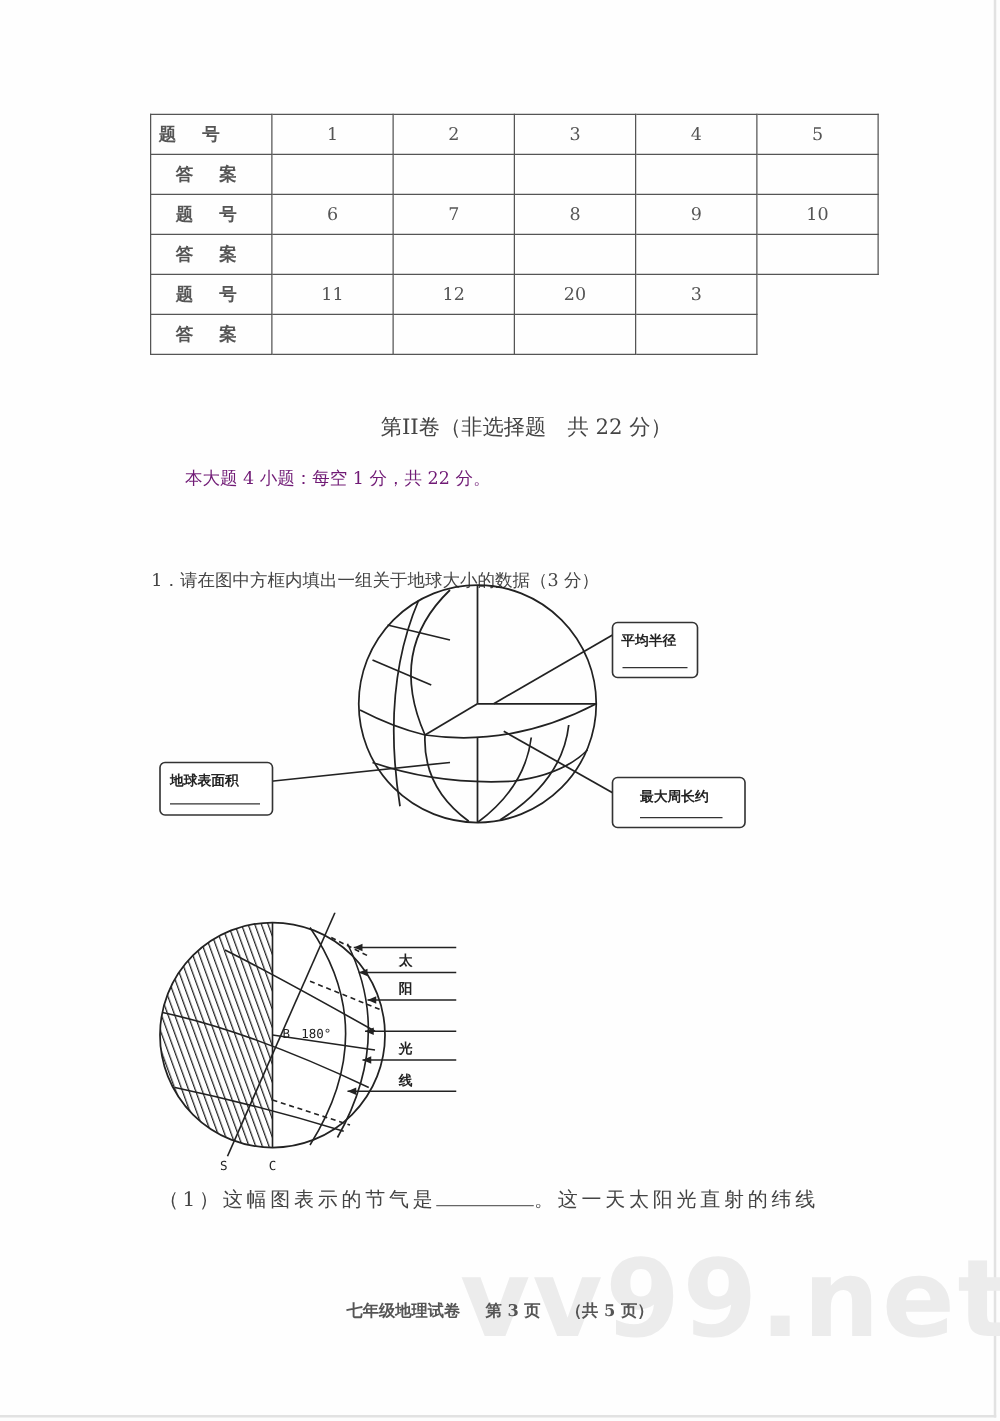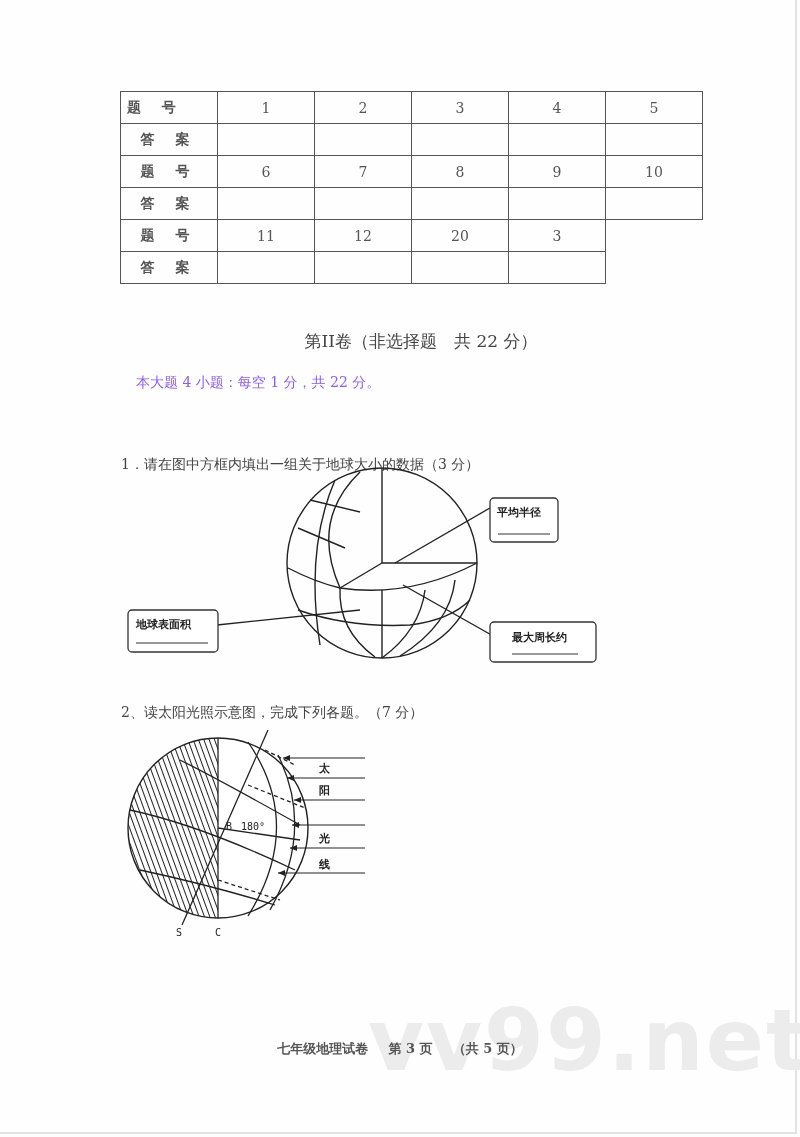--- a/index.html
+++ b/index.html
@@ -28,21 +28,21 @@
   }
   table.answers td.head { width: 96px; letter-spacing: 8px; font-weight: bold; }
   table.answers td.head.first { text-align: left; padding-left: 6px; width: 90px; }
   table.answers td.c { width: 96px; }
   table.answers td.empty { border: none; }
 
   .title {
     position: absolute; left: 0; width: 800px; top: 330px; text-align: center;
     font-size: 17px; color: #444; padding-left: 21px;
   }
-  .note { position: absolute; left: 136px; top: 374px; font-size: 14px; color: #8b5cf6; }
+  .note { position: absolute; left: 148px; top: 374px; font-size: 14px; color: #701a75; }
   .q1 { position: absolute; left: 121px; top: 412px; font-size: 14px; color: #444; margin-top: 44px; }
   .q2 { position: absolute; left: 121px; top: 704px; font-size: 14px; color: #444; }
   .sub1 { position: absolute; left: 127px; top: 950px; font-size: 16px; color: #444; letter-spacing: 3px; }
   .blank { display: inline-block; width: 78px; border-bottom: 1px solid #666; height: 14px; vertical-align: baseline; }
 
   .footer {
     position: absolute; left: 0; width: 800px; top: 1040px; text-align: center;
     font-size: 13px; color: #555; word-spacing: 0;
   }
   .footer span { margin: 0 8px; font-weight: bold; }
@@ -153,21 +153,20 @@
     <g stroke="#333" stroke-width="1">
       <line x1="378" y1="74" x2="430" y2="74"></line>
       <line x1="16" y1="183" x2="88" y2="183"></line>
       <line x1="392" y1="194" x2="458" y2="194"></line>
     </g>
     <text class="lbl" x="377" y="56">平均半径</text>
     <text class="lbl" x="16" y="168">地球表面积</text>
     <text class="lbl" x="392" y="181">最大周长约</text>
   </svg>
 
-  <div class="q2">2、读太阳光照示意图，完成下列各题。（7 分）</div>
 
   <svg style="left:120px; top:730px;" width="280" height="210" viewBox="0 0 280 210">
     <defs>
       <pattern id="hatch" width="5" height="5" patternUnits="userSpaceOnUse" patternTransform="rotate(-20)">
         <line x1="0" y1="0" x2="0" y2="5" stroke="#222" stroke-width="2"></line>
       </pattern>
       <clipPath id="lefthalf">
           <rect x="0" y="0" width="98" height="210"></rect>
         </clipPath>
     </defs>
@@ -205,20 +204,23 @@
     <text class="lbl" x="199" y="42">太</text>
     <text class="lbl" x="199" y="64">阳</text>
     <text class="lbl" x="199" y="112">光</text>
     <text class="lbl" x="199" y="138">线</text>
     <text class="lbl2" x="106" y="100">B</text>
     <text class="lbl2" x="121" y="100">180°</text>
     <text class="lbl2" x="56" y="206">S</text>
     <text class="lbl2" x="95" y="206">C</text>
   </svg>
 
+  <div class="sub1">
+    <span>（1）这幅图表示的节气是</span><span class="blank"></span><span>。这一天太阳光直射的纬线</span>
+  </div>
 
   <div class="watermark">vv99.net</div>
 
   <div class="footer">
     <span>七年级地理试卷</span>
     <span>第 3 页</span>
     <span>（共 5 页）</span>
   </div>
 </div>
 

